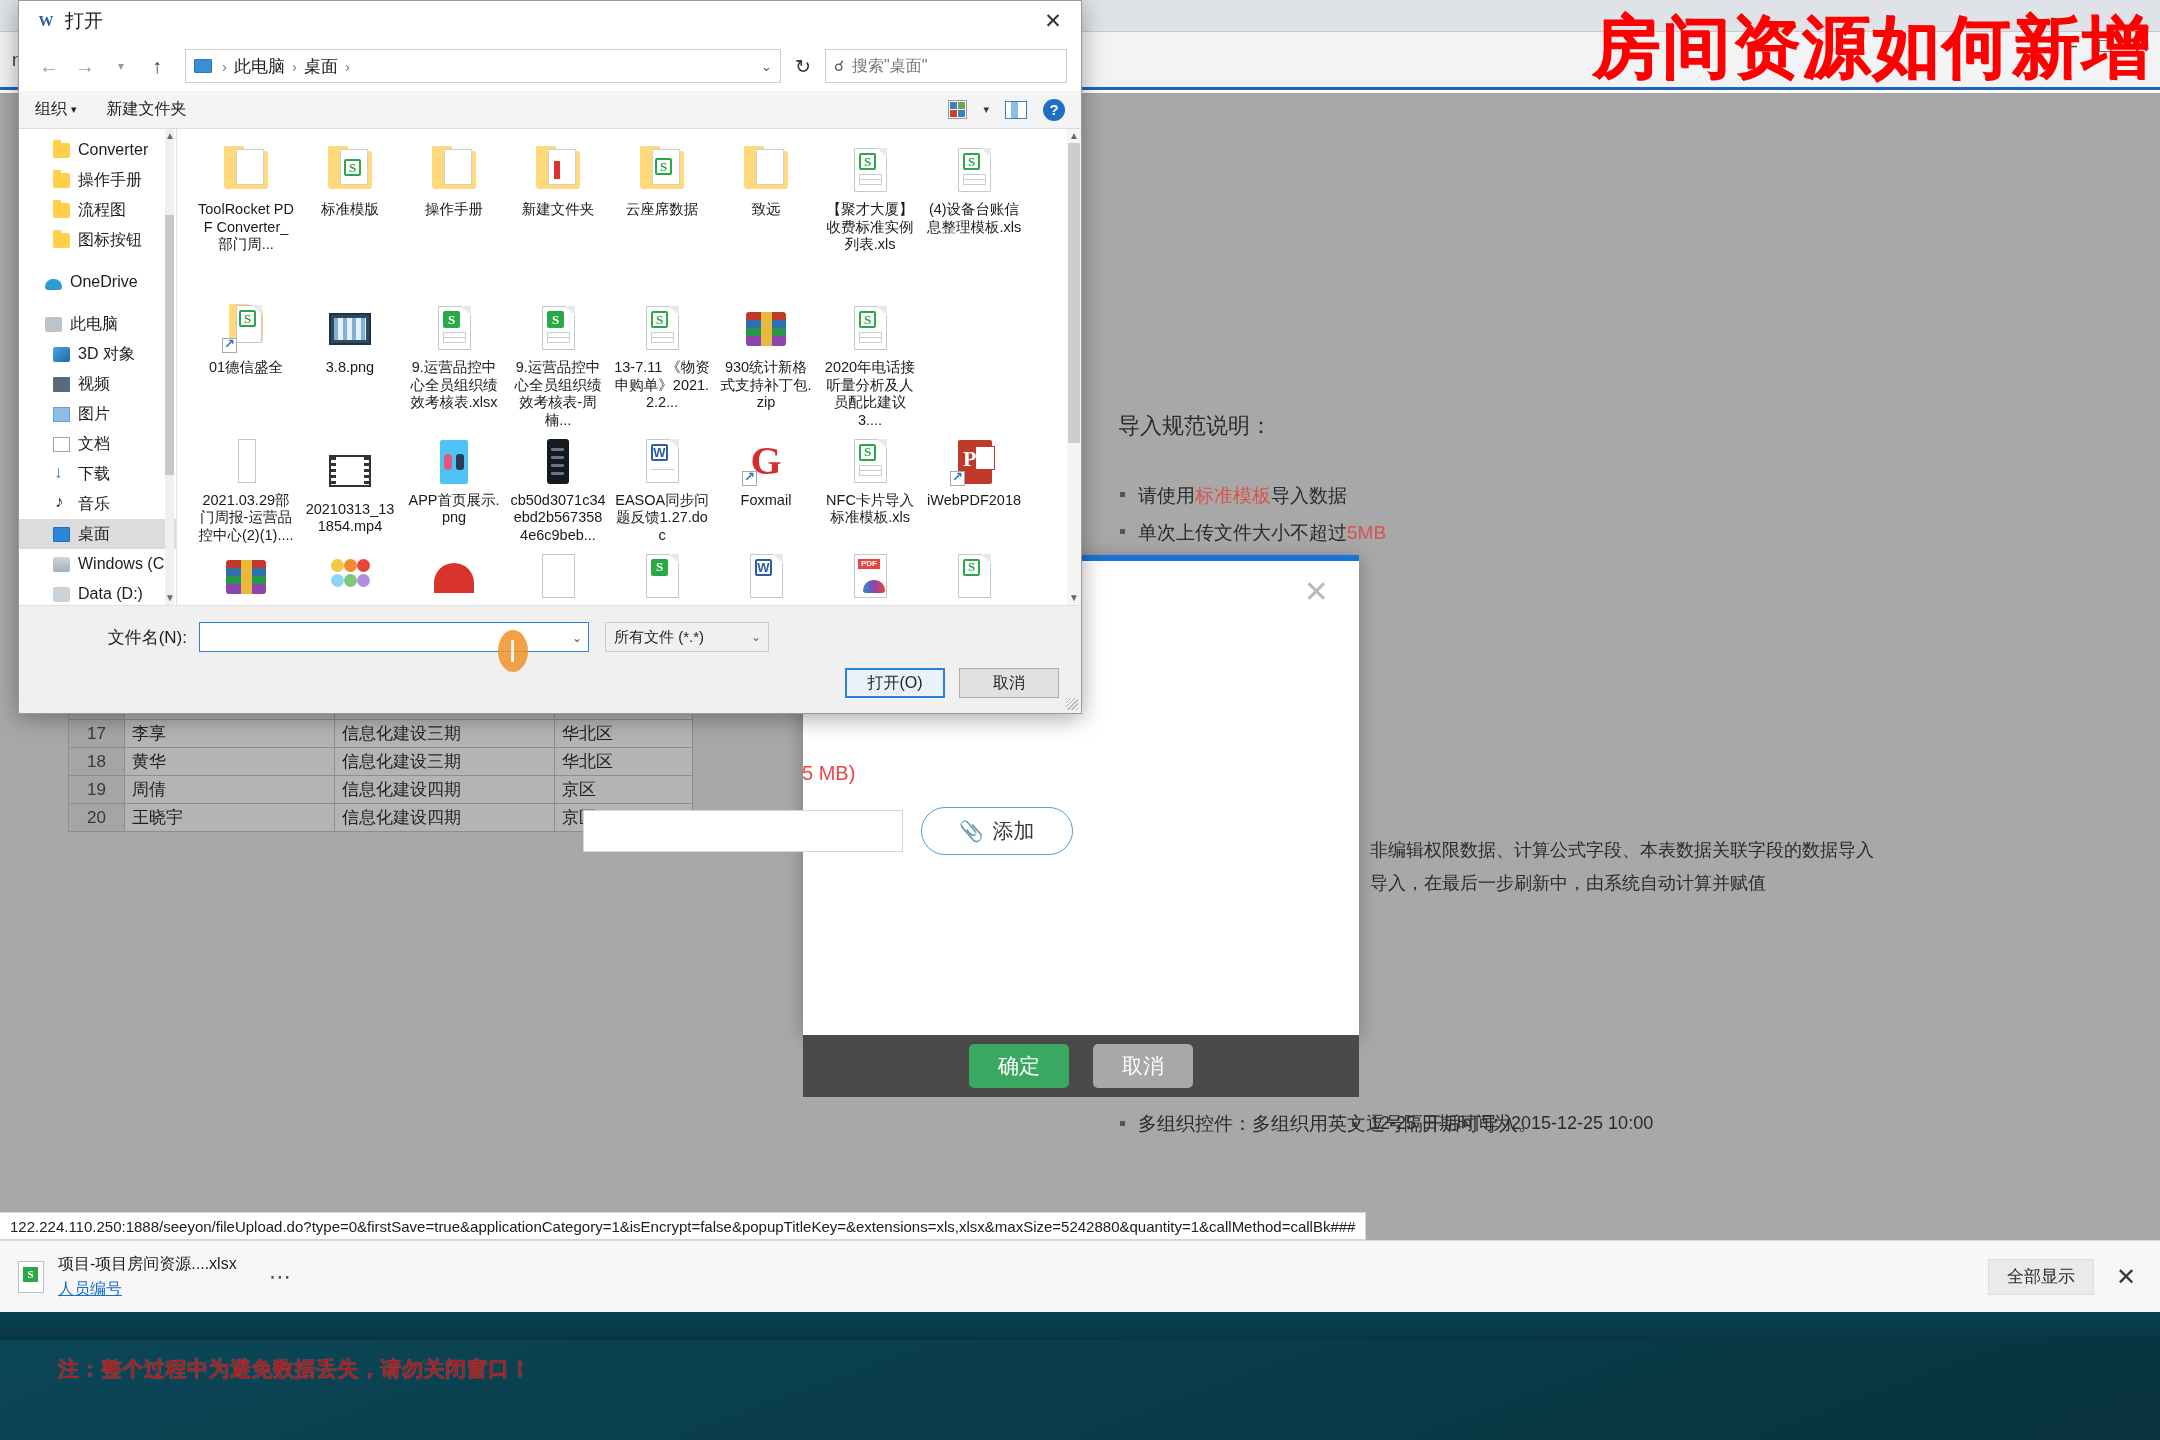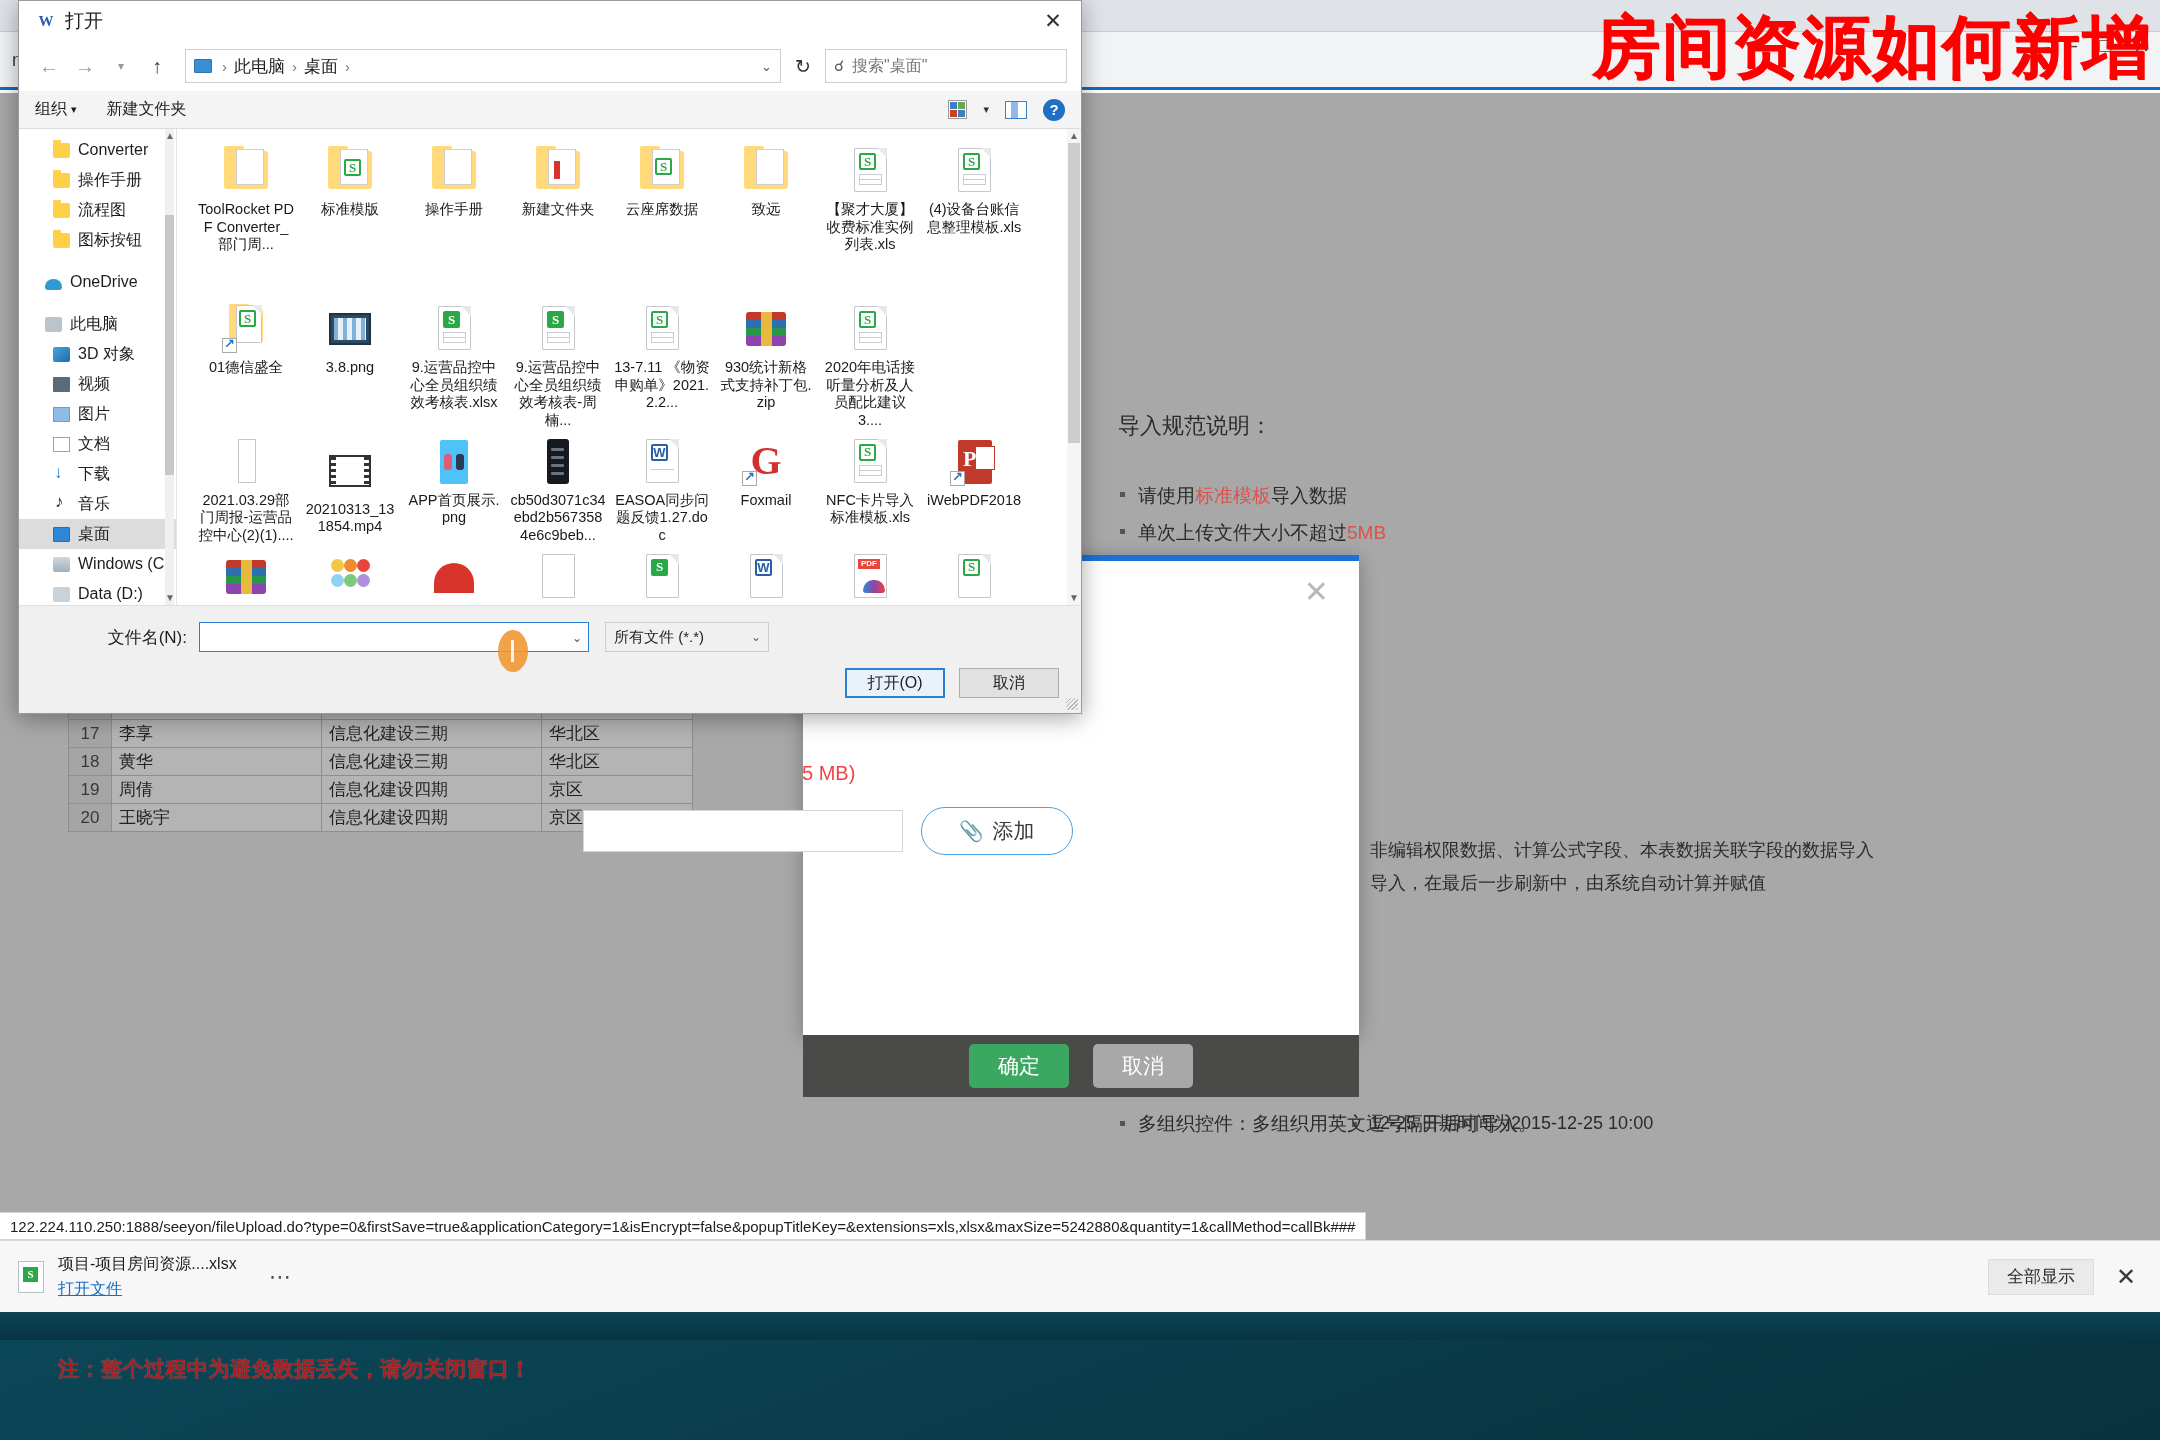--- a/index.html
+++ b/index.html
@@ -53,21 +53,21 @@
     font-size: 17px; color: #1a1a1a;
     background: #b3b3b3;
     opacity: .95;
   }
   #bg-table td {
     border: 1px solid #8d8d8d;
     padding: 2px 7px; height: 23px;
     background: #b5b5b5;
   }
   #bg-table td.rownum {
-    width: 43px; text-align: center; background: #a5a5a5; color: #333;
+    width: 56px; text-align: center; background: #a5a5a5; color: #333;
   }
   #bg-table td.c2 { width: 210px; }
   #bg-table td.c3 { width: 220px; }
 
   
   #warn-note {
     position: absolute; left: 58px; top: 1262px;
     font-size: 21px; color: #d01515; font-weight: 700;
     letter-spacing: .5px;
     text-shadow: 0 0 1px rgba(160,160,160,.9);
@@ -684,21 +684,21 @@
     </div>
 
   </div>
 
   <div id="status-url">122.224.110.250:1888/seeyon/fileUpload.do?type=0&amp;firstSave=true&amp;applicationCategory=1&amp;isEncrypt=false&amp;popupTitleKey=&amp;extensions=xls,xlsx&amp;maxSize=5242880&amp;quantity=1&amp;callMethod=callBk###</div>
 
   <div id="download-bar">
     <div id="dl-icon"></div>
     <div id="dl-texts">
       <div id="dl-name">项目-项目房间资源....xlsx</div>
-      <div id="dl-open">打开文件</div>
+      <div id="dl-open">人员编号</div>
     </div>
     <div id="dl-more">⋯</div>
     <div id="dl-right">
       <button id="dl-showall">全部显示</button>
       <span id="dl-close">✕</span>
     </div>
   </div>
 
   <div id="taskbar-strip"></div>
 </div>

